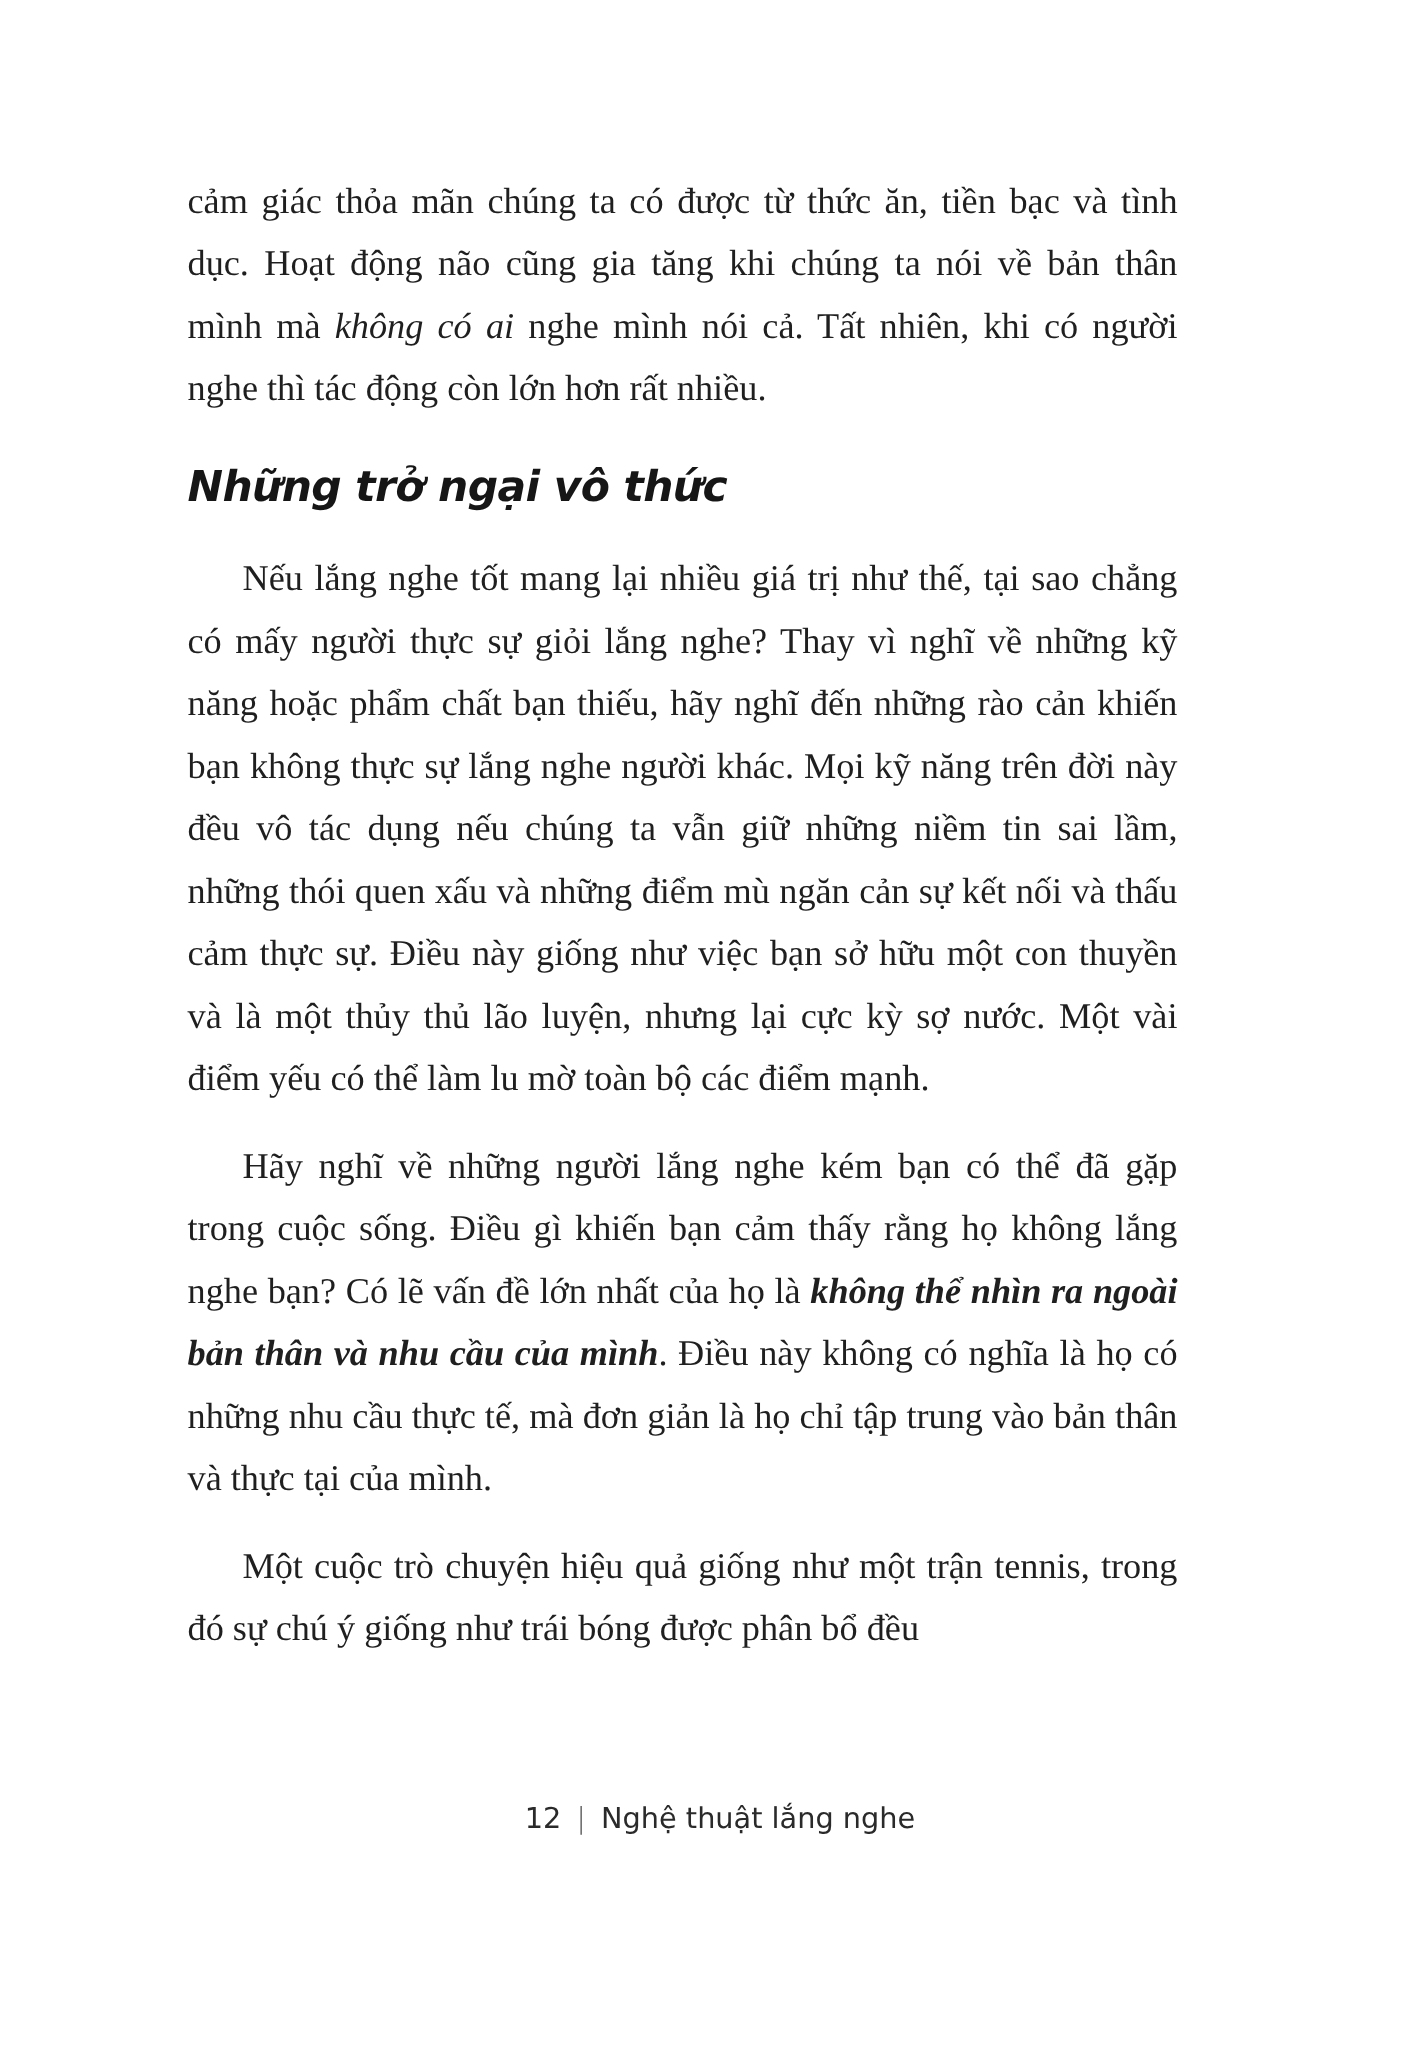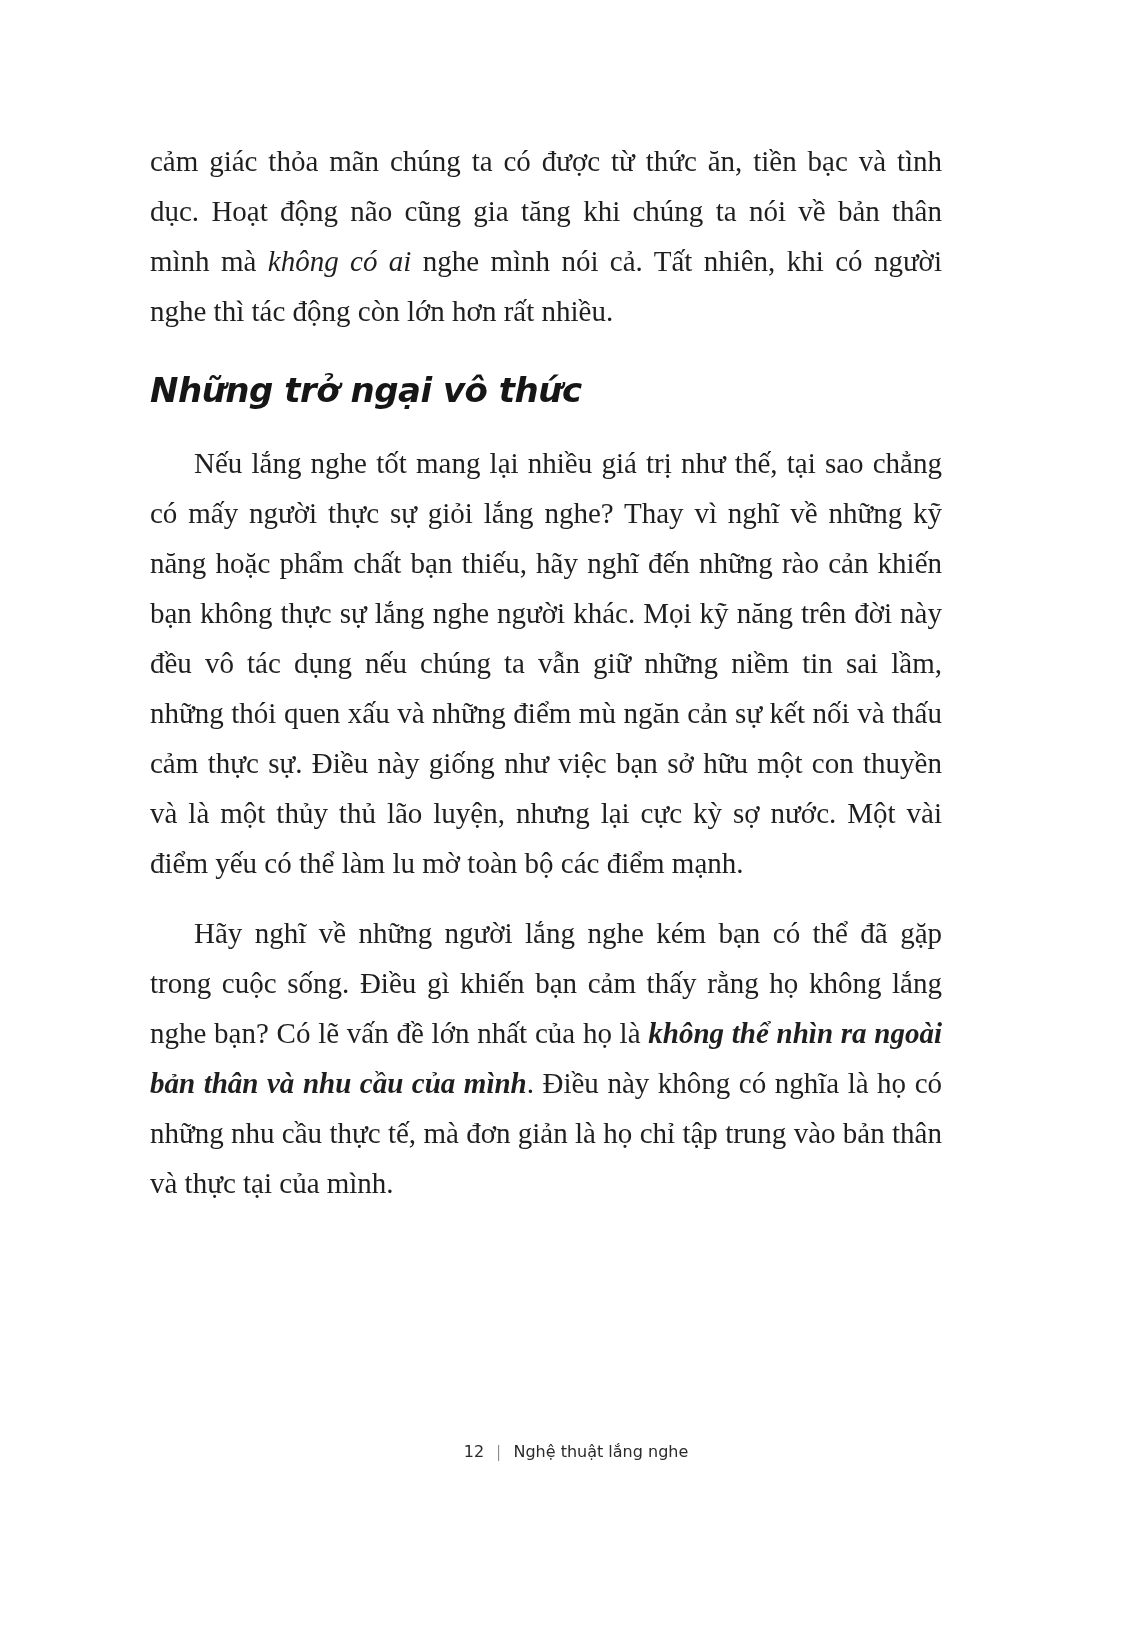--- a/index.html
+++ b/index.html
@@ -44,21 +44,21 @@
     margin: 34px 0 28px 0;
     color: #161616;
   }
   .footer {
     position: absolute;
     left: 0;
     right: 0;
     top: 1442px;
     text-align: center;
     font-family: "DejaVu Sans", sans-serif;
-    font-size: 16px;
+    font-size: 23px;
     color: #2a2a2a;
     padding-left: 26px;
   }
   .footer .sep {
     display: inline-block;
     margin: 0 12px;
     color: #555555;
     font-weight: 300;
   }
 </style>
@@ -70,19 +70,20 @@
 
     <p class="para"><span class="run-normal">cảm giác thỏa mãn chúng ta có được từ thức ăn, tiền bạc và tình dục. Hoạt động não cũng gia tăng khi chúng ta nói về bản thân mình mà </span><span class="run-italic">không có ai</span><span class="run-normal"> nghe mình nói cả. Tất nhiên, khi có người nghe thì tác động còn lớn hơn rất nhiều.</span></p>
 
     <h2 class="heading">Những trở ngại vô thức</h2>
 
     <p class="para indent"><span class="run-normal">Nếu lắng nghe tốt mang lại nhiều giá trị như thế, tại sao chẳng có mấy người thực sự giỏi lắng nghe? Thay vì nghĩ về những kỹ năng hoặc phẩm chất bạn thiếu, hãy nghĩ đến những rào cản khiến bạn không thực sự lắng nghe người khác. Mọi kỹ năng trên đời này đều vô tác dụng nếu chúng ta vẫn giữ những niềm tin sai lầm, những thói quen xấu và những điểm mù ngăn cản sự kết nối và thấu cảm thực sự. Điều này giống như việc bạn sở hữu một con thuyền và là một thủy thủ lão luyện, nhưng lại cực kỳ sợ nước. Một vài điểm yếu có thể làm lu mờ toàn bộ các điểm mạnh.</span></p>
 
 
     <p class="para indent"><span class="run-normal">Hãy nghĩ về những người lắng nghe kém bạn có thể đã gặp trong cuộc sống. Điều gì khiến bạn cảm thấy rằng họ không lắng nghe bạn? Có lẽ vấn đề lớn nhất của họ là </span><span class="run-bold-italic">không thể nhìn ra ngoài bản thân và nhu cầu của mình</span><span class="run-normal">. Điều này không có nghĩa là họ có những nhu cầu thực tế, mà đơn giản là họ chỉ tập trung vào bản thân và thực tại của mình.</span></p>
 
+    <p class="para indent"><span class="run-normal">Một cuộc trò chuyện hiệu quả giống như một trận tennis, trong đó sự chú ý giống như trái bóng được phân bổ đều</span></p>
 
   </div>
 
   <div class="footer">
     <span>12</span><span class="sep">|</span><span>Nghệ thuật lắng nghe</span>
   </div>
 </div>
 
 </body></html>

